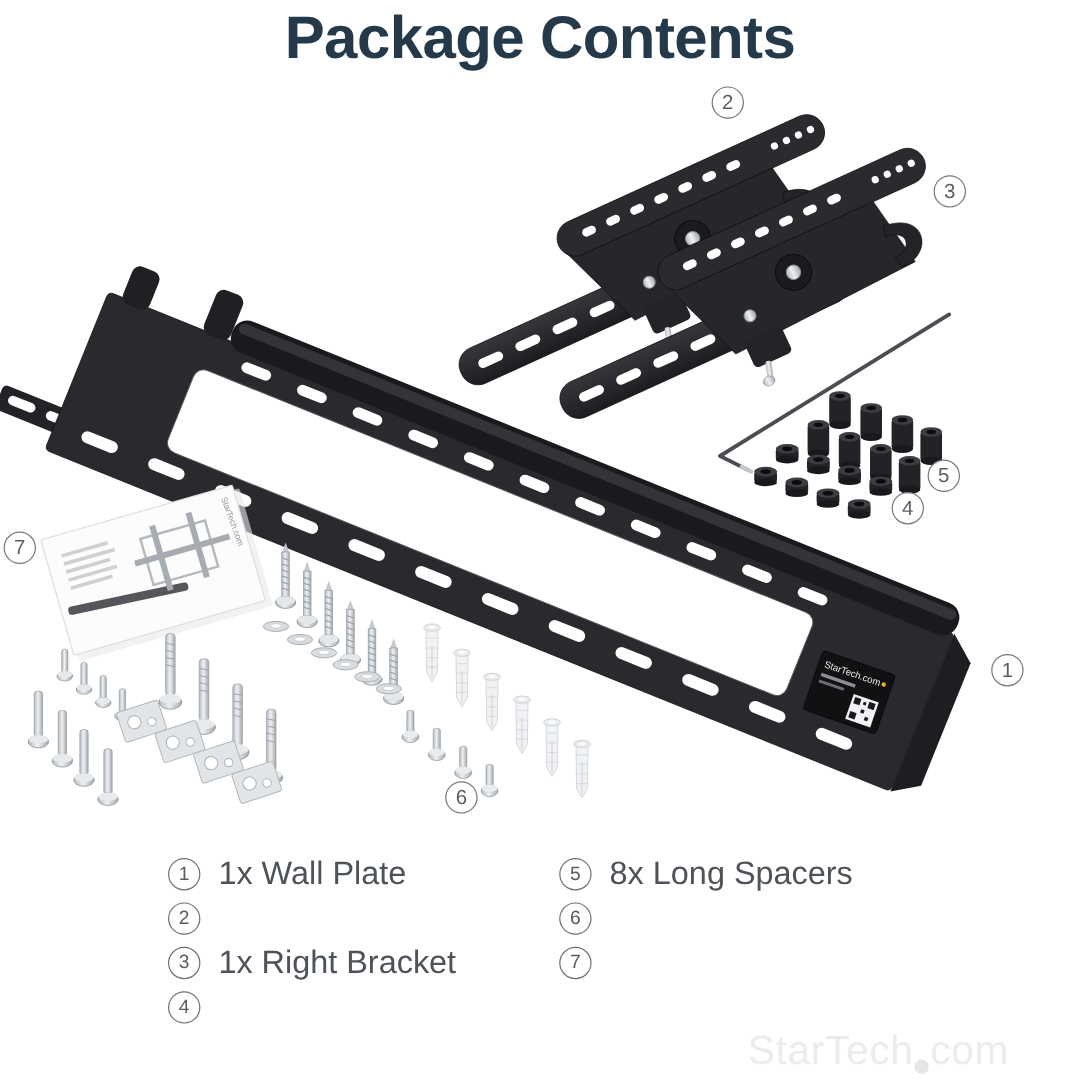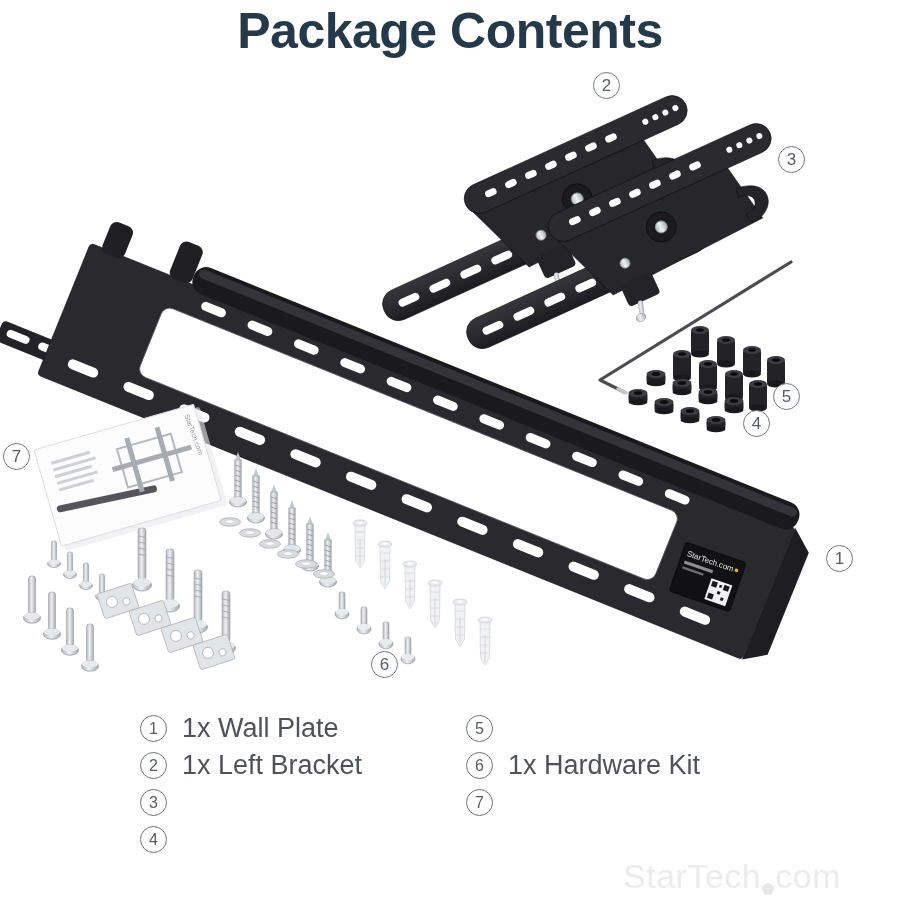--- a/index.html
+++ b/index.html
@@ -326,36 +326,36 @@
     </div>
 
   <div class="legend">
     <div class="legend-col c1">
       <div class="legend-item">
         <span class="legend-num">1</span>
         <span class="legend-label">1x Wall Plate</span>
       </div>
       <div class="legend-item">
         <span class="legend-num">2</span>
-        <span class="legend-label">1x Left Bracket</span>
       </div>
       <div class="legend-item">
         <span class="legend-num">3</span>
+        <span class="legend-label">1x Right Bracket</span>
       </div>
       <div class="legend-item">
         <span class="legend-num">4</span>
       </div>
     </div>
     <div class="legend-col c2">
       <div class="legend-item">
         <span class="legend-num">5</span>
+        <span class="legend-label">8x Long Spacers</span>
       </div>
       <div class="legend-item">
         <span class="legend-num">6</span>
-        <span class="legend-label">1x Hardware Kit</span>
       </div>
       <div class="legend-item">
         <span class="legend-num">7</span>
       </div>
     </div>
   </div>
 
   <div class="watermark">
     <span>StarTech</span>
     <span class="dot"></span>

